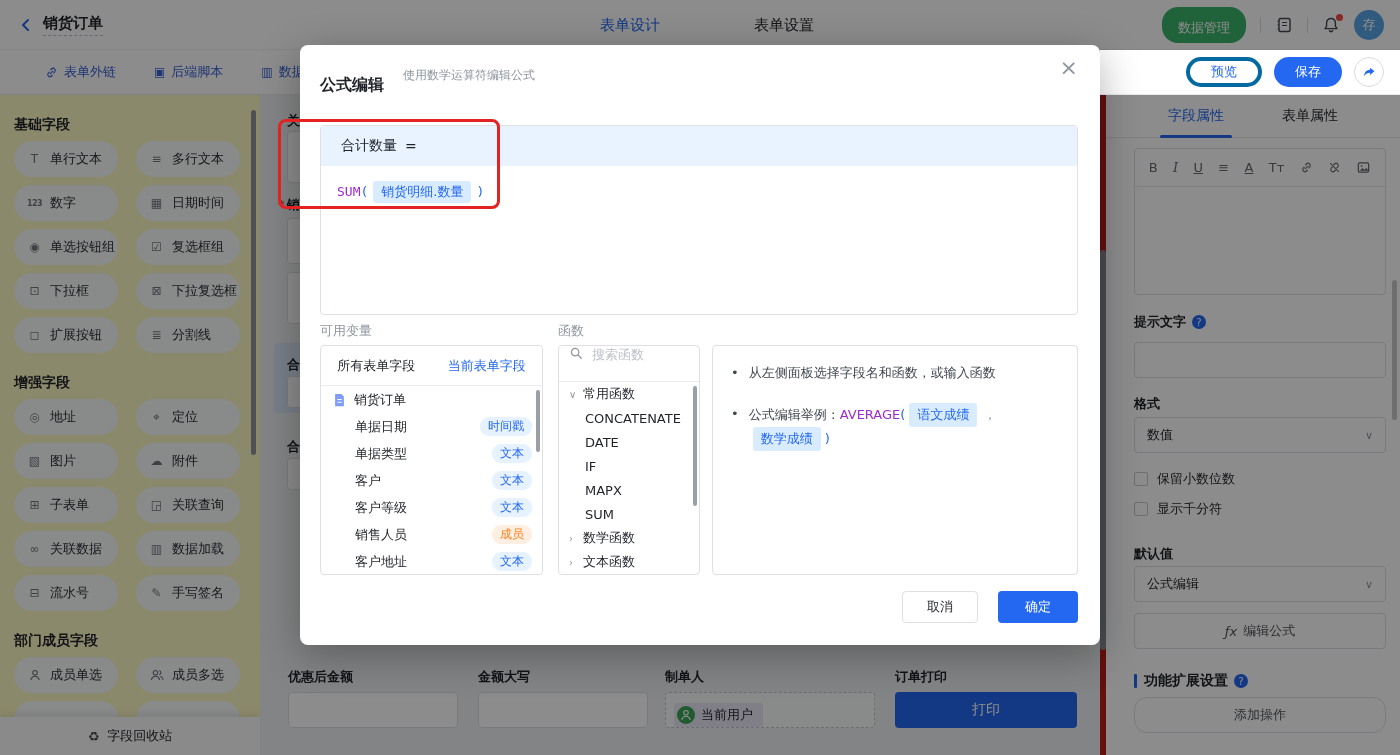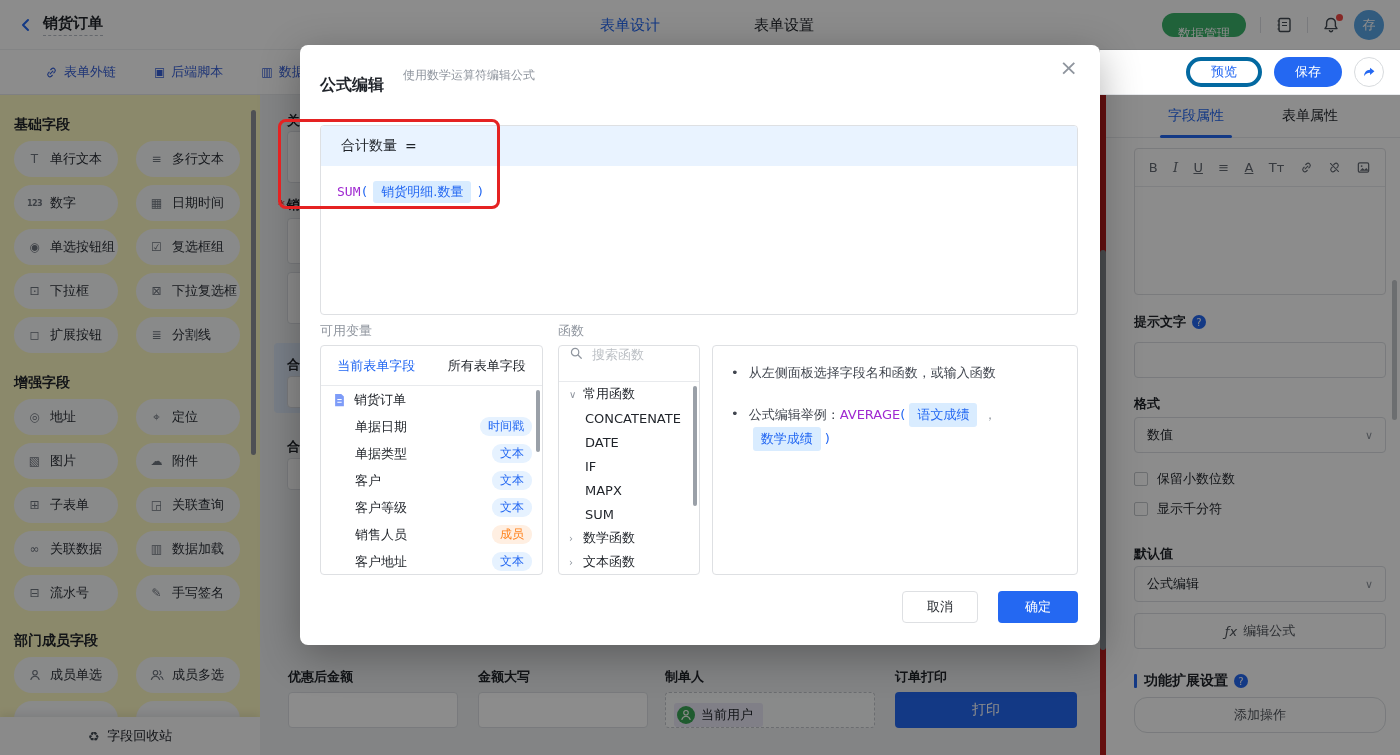--- a/index.html
+++ b/index.html
@@ -7,21 +7,21 @@
        font-family:"DejaVu Sans",sans-serif;color:#1f2329;font-size:13px;}
   .app *{box-sizing:border-box;}
   
   .topbar{position:absolute;left:0;top:0;width:1400px;height:50px;background:#fff;border-bottom:1px solid #eef0f2;z-index:1;}
   .tb-left{position:absolute;left:18px;top:0;height:50px;display:flex;align-items:center;gap:9px;}
   .tb-title{font-size:15px;font-weight:bold;border-bottom:1px dashed #b9bec6;padding-bottom:2px;cursor:text;}
   .tb-tabs{position:absolute;left:600px;top:0;height:50px;display:flex;gap:94px;align-items:center;}
   .tb-tab{font-size:15px;cursor:pointer;color:#1f2329;}
   .tb-tab.active{color:#2468f2;}
   .tb-right{position:absolute;right:16px;top:0;height:50px;display:flex;align-items:center;gap:14px;}
-  .pill-green{background:#3bb26a;color:#fff;border:none;border-radius:16px;height:24px;padding:12px 16px;font-size:13px;cursor:pointer;}
+  .pill-green{background:#3bb26a;color:#fff;border:none;border-radius:16px;height:36px;padding:12px 16px;font-size:13px;cursor:pointer;}
   .vdiv{width:1px;height:16px;background:#dcdfe3;}
   .tb-ic{position:relative;display:flex;align-items:center;cursor:pointer;color:#424a52;}
   .tb-ic .dot{position:absolute;top:-2px;right:-3px;width:7px;height:7px;border-radius:50%;background:#f54a45;}
   .avatar{width:30px;height:30px;border-radius:50%;background:#5aa6e6;color:#fff;display:flex;align-items:center;justify-content:center;font-size:13px;cursor:pointer;}
   
   .subbar{position:absolute;left:0;top:50px;width:1400px;height:45px;background:#fff;border-bottom:1px solid #e8eaed;display:flex;align-items:center;gap:38px;padding-left:45px;z-index:1;}
   .sub-link{display:flex;align-items:center;gap:6px;color:#3a62d8;font-size:13px;cursor:pointer;}
   .sub-glyph{font-size:12px;}
   
   .sidebar{position:absolute;left:0;top:95px;width:260px;height:660px;background:#fef9c3;overflow:hidden;z-index:1;}
@@ -442,22 +442,22 @@
       <div class="fbody">
         <span class="f-fn">SUM</span><span class="f-paren">(</span><span class="f-chip">销货明细.数量</span><span class="f-paren">)</span>
       </div>
     </div>
 
     <span class="m-panel-label" style="left:20px;">可用变量</span>
     <span class="m-panel-label" style="left:258px;">函数</span>
 
     <div class="vpanel">
       <div class="vtabs" id="var-tabs">
+          <span class="vtab">所有表单字段</span>
           <span class="vtab active">当前表单字段</span>
-          <span class="vtab">所有表单字段</span>
         </div>
       <div id="var-rows">
           <div class="vrow">
             <span class="svg-ic">
               <svg width="13" height="14" viewBox="0 0 14 16">
                 <path d="M2 1h7l3 3v11H2z" fill="#7e9cf8"></path>
                 <path d="M4.5 7.5h5M4.5 10.5h5" stroke="#fff" stroke-width="1.2"></path>
               </svg>
             </span>
             <span class="vname">销货订单</span>

